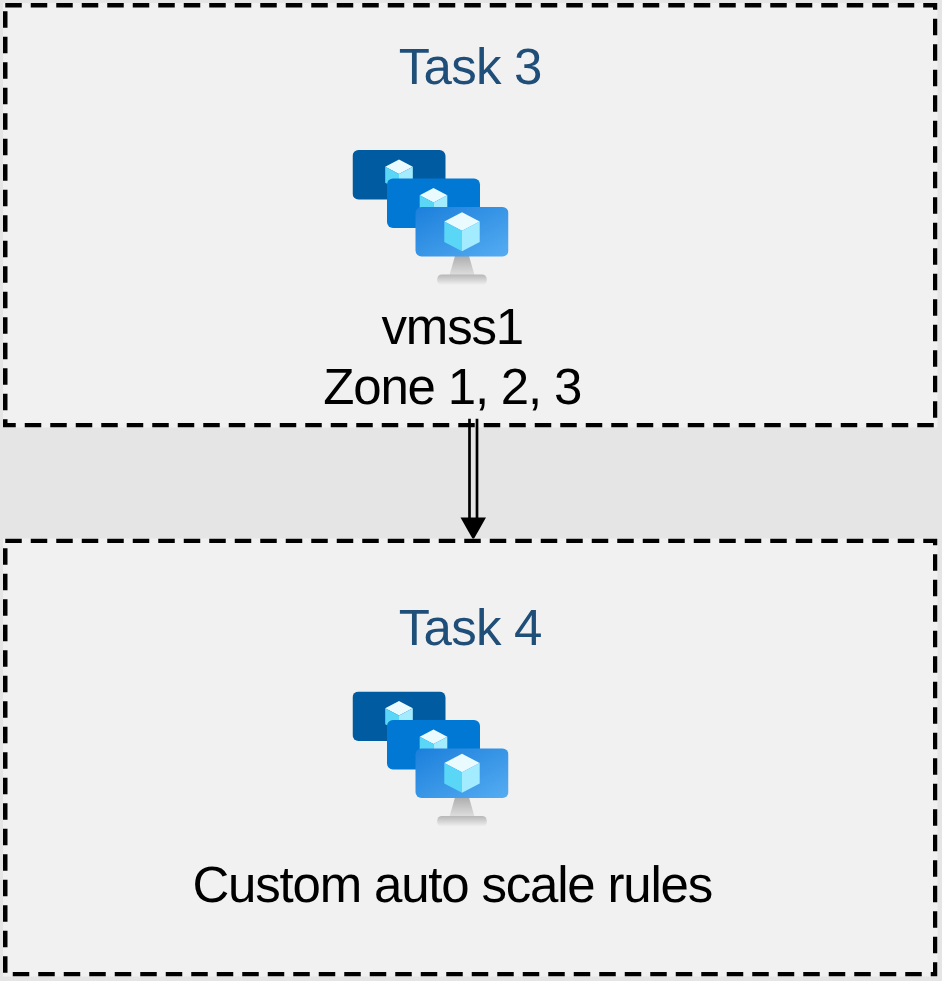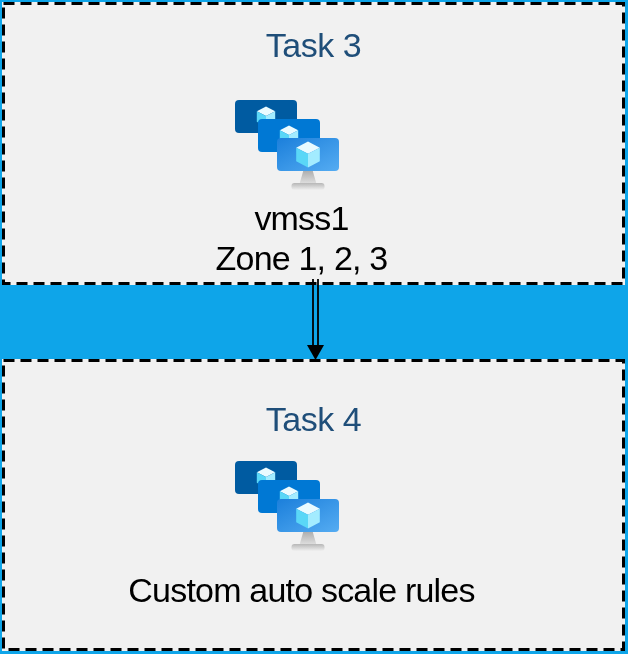--- a/index.html
+++ b/index.html
@@ -5,21 +5,21 @@
   html, body {
     margin: 0;
     padding: 0;
     background: #FFFFFF;
     font-family: "Liberation Sans", sans-serif;
   }
   .canvas {
     position: relative;
     width: 628px;
     height: 654px;
-    background: #0ea5e9;
+    background: #e5e5e5;
     overflow: hidden;
   }
   .task-box {
     position: absolute;
     left: 2px;
     width: 623px;
     background: #F1F1F1;
   }
   .task-box.box1 { top: 2px;   height: 283px; }
   .task-box.box2 { top: 359px; height: 292px; }

